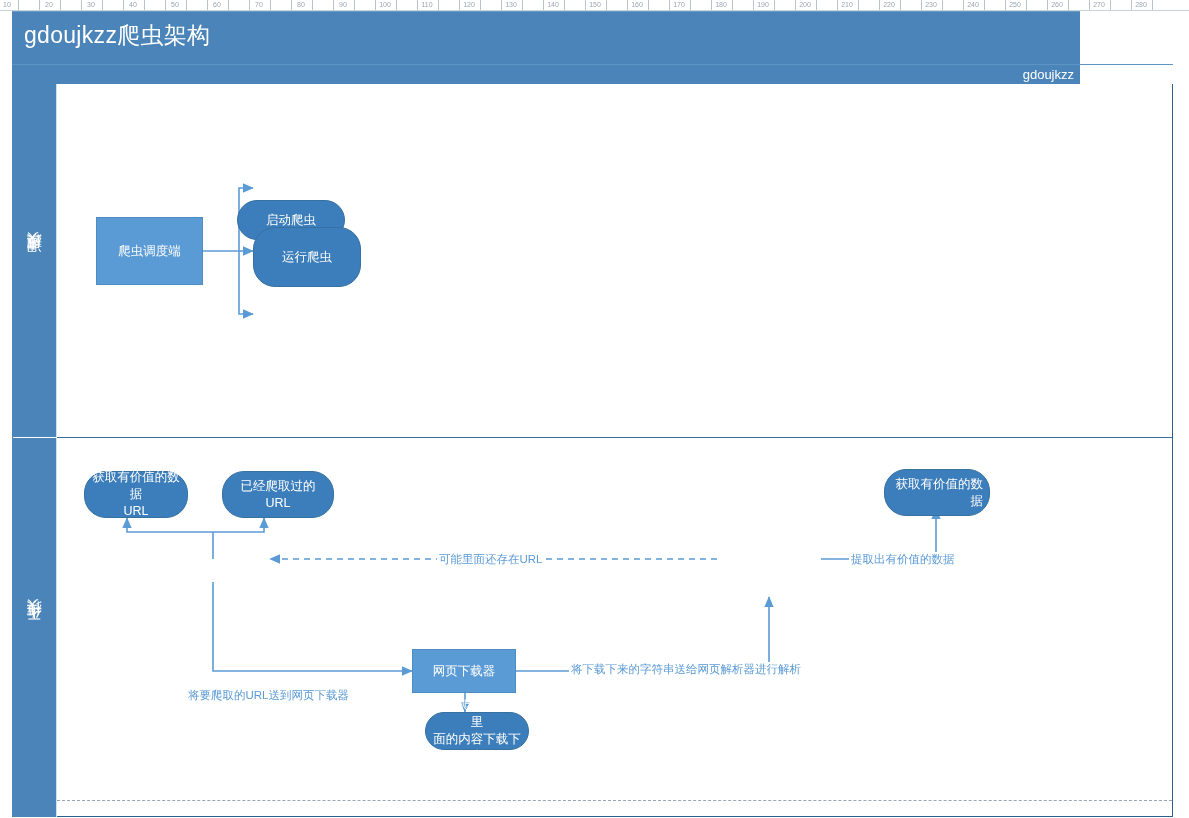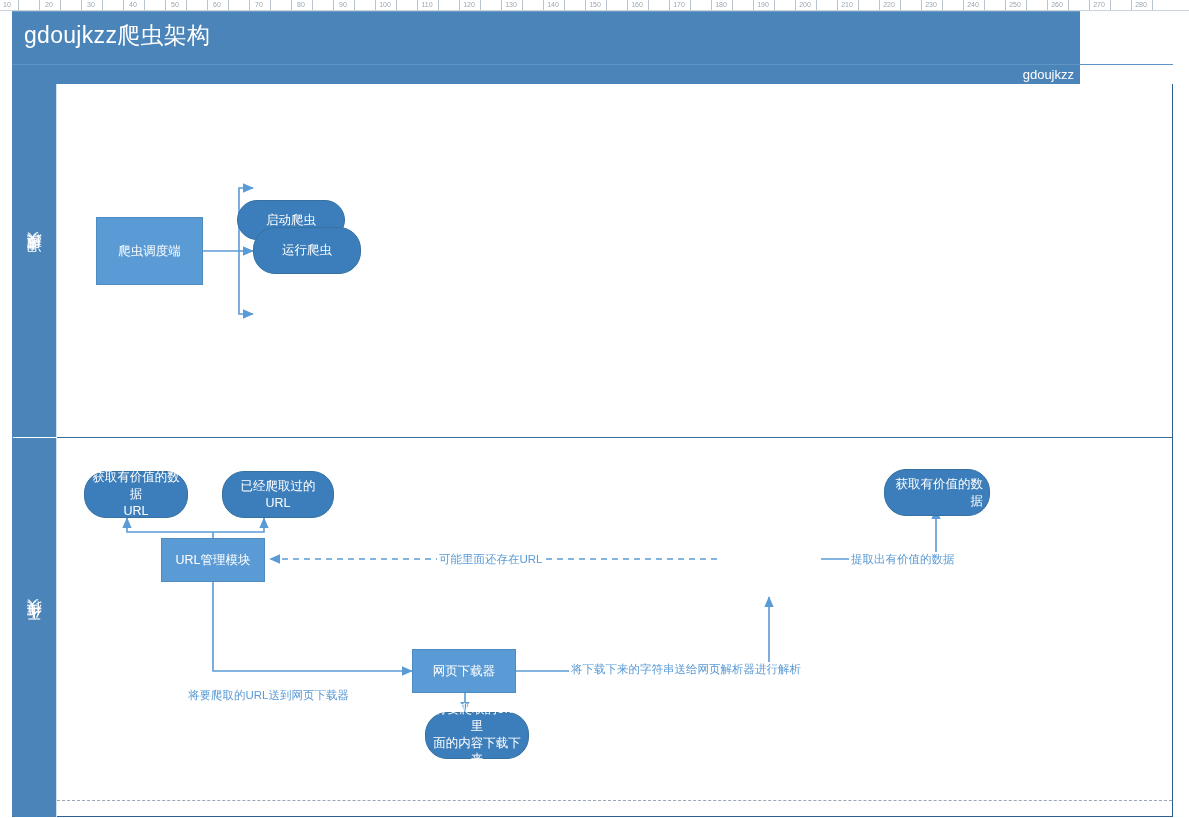--- a/index.html
+++ b/index.html
@@ -299,36 +299,35 @@
         <path d="M808,475 L923,475 L923,425" marker-end="url(#arrow)"></path>
 
         <path d="M704,475 L257,475" stroke-dasharray="6 5" marker-end="url(#arrowL)"></path>
       </g>
     </svg>
 
     <div class="node rect" style="left:83px; top:133px; width:107px; height:68px;">爬虫调度端</div>
 
     <div class="node pill" style="left:224px; top:80px; width:108px; height:40px;margin-top:36px;">启动爬虫</div>
 
-    <div class="node pill" style="left:240px; top:143px; width:108px; height:47px;">运行爬虫</div>
+    <div class="node pill" style="left:240px; top:143px; width:108px; height:60px;">运行爬虫</div>
 
 
     <div class="node pill" style="left:71px; top:387px; width:104px; height:47px;">获取有价值的数据
 URL</div>
 
     <div class="node pill" style="left:209px; top:387px; width:112px; height:47px;">已经爬取过的URL</div>
 
-    <div class="node rect" style="left:148px; top:454px; width:104px; height:44px;">URL管理模块</div>
 
 
     <div class="node rect" style="left:399px; top:565px; width:104px; height:44px;">网页下载器</div>
 
     <div class="node pill" style="left:871px; top:385px; width:106px; height:47px;text-align:right;">获取有价值的数据</div>
 
-    <div class="node pill" style="left:412px; top:628px; width:104px; height:47px;font-family:Liberation Mono, monospace;">将要爬取的URL里
+    <div class="node pill" style="left:412px; top:628px; width:104px; height:38px;">将要爬取的URL里
 面的内容下载下来</div>
 
     <div class="edge-label" style="left:424px; top:468px;">可能里面还存在URL</div>
 
     <div class="edge-label" style="left:836px; top:468px;">提取出有价值的数据</div>
 
     <div class="edge-label" style="left:173px; top:590px;margin-top:14px;">将要爬取的URL送到网页下载器</div>
 
     <div class="edge-label" style="left:556px; top:578px;">将下载下来的字符串送给网页解析器进行解析</div>
 

